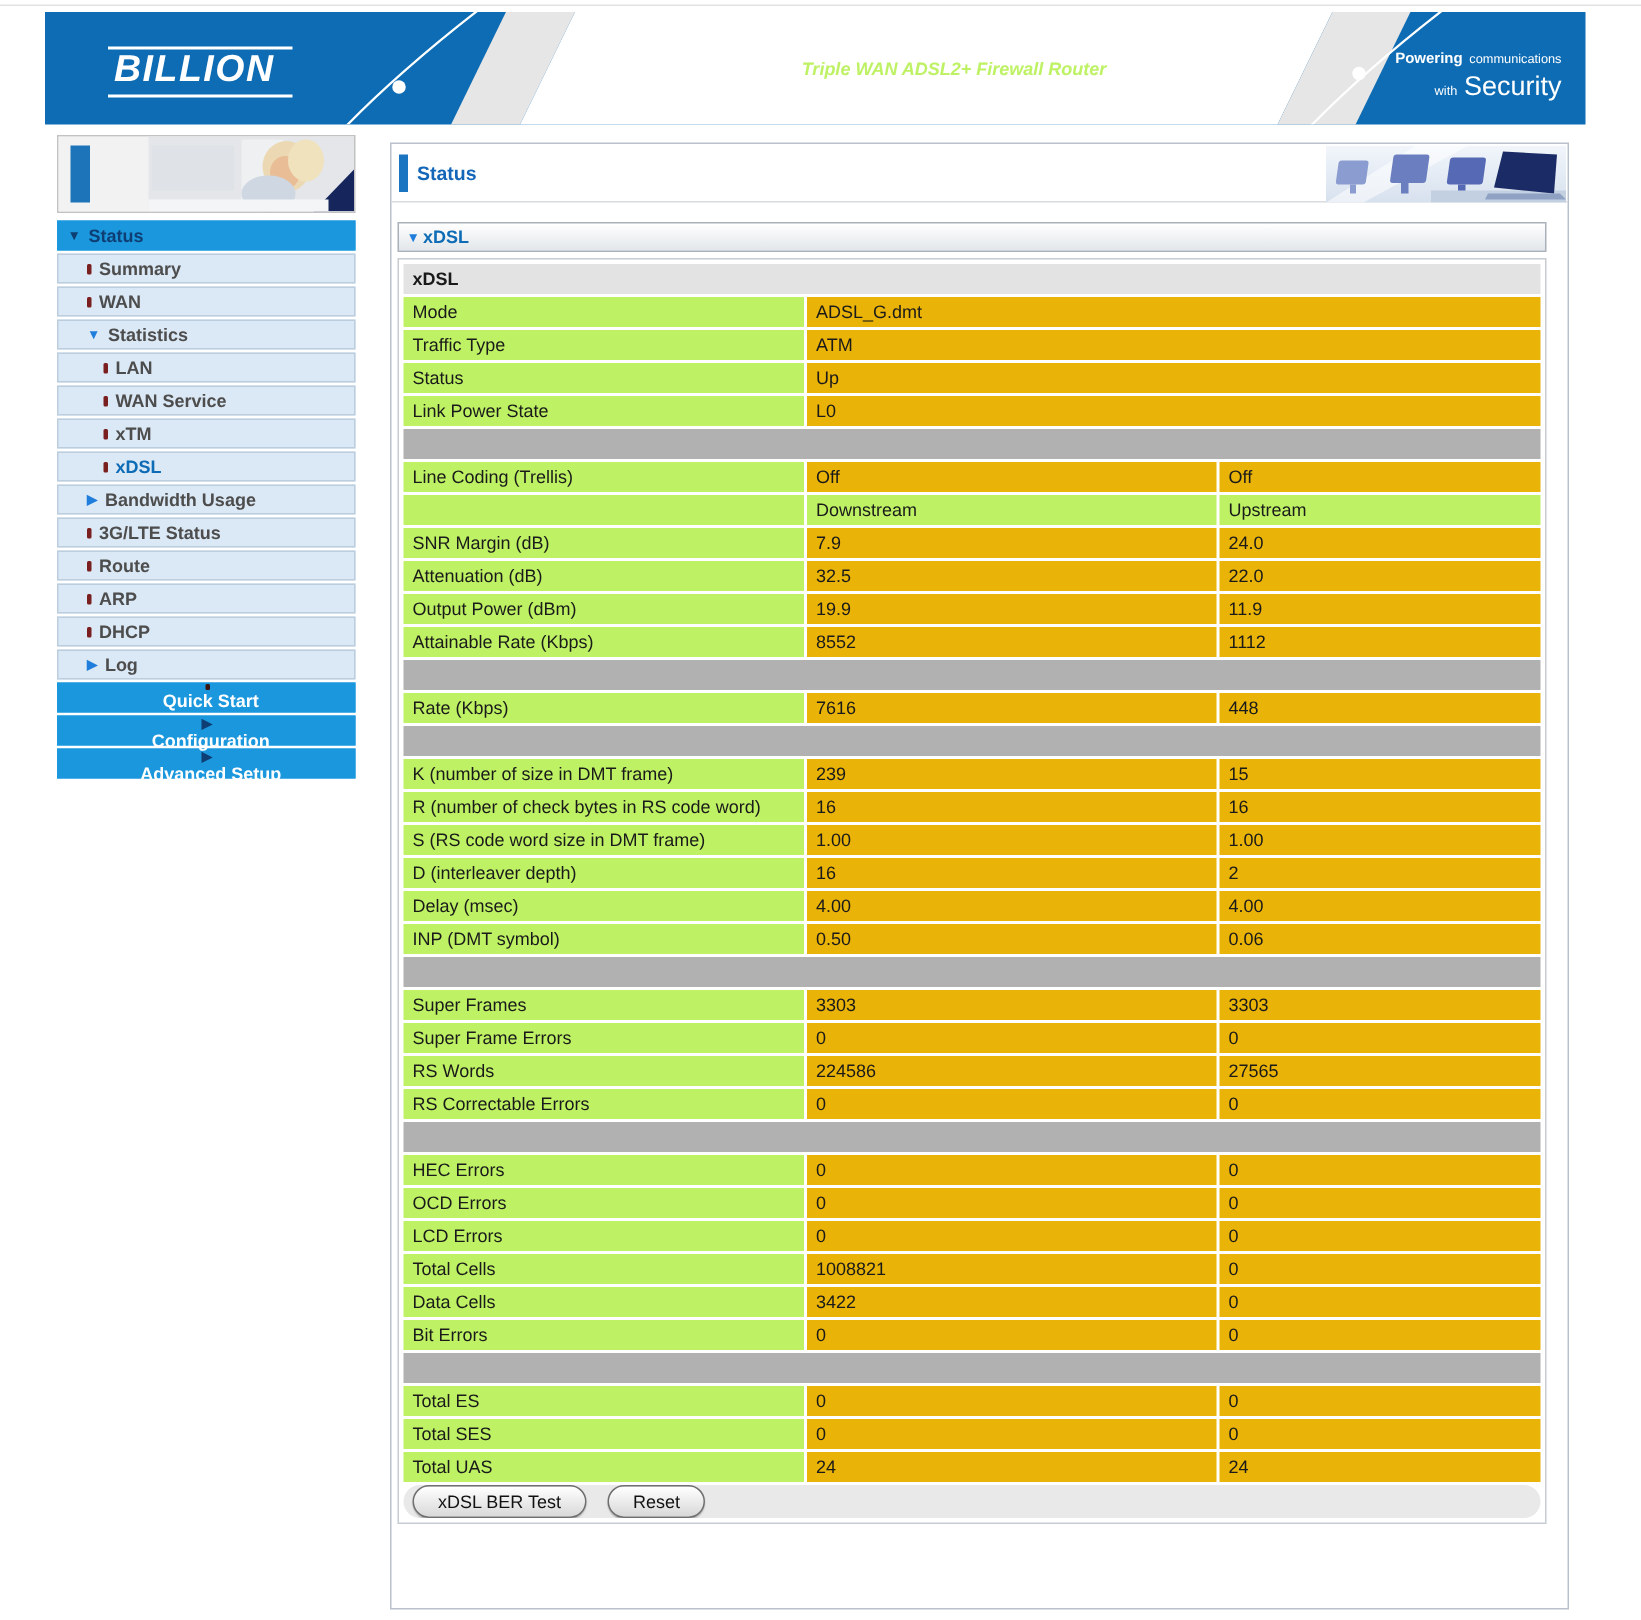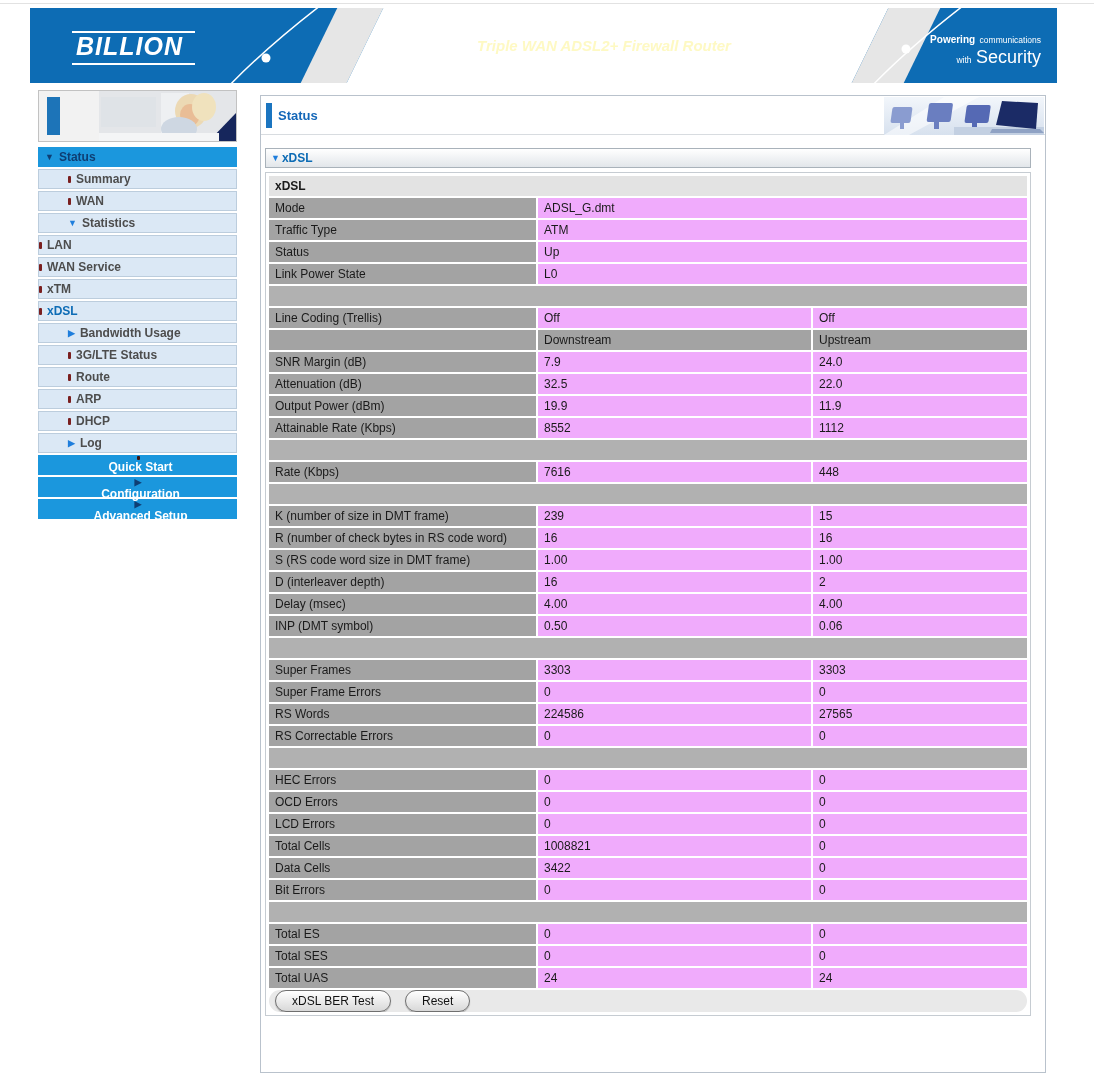--- a/index.html
+++ b/index.html
@@ -16,36 +16,36 @@
   .white-center { left:335px; width:505px; background:#ffffff; }
   .gray-left  { left:289px; width:46px; background:#e6e6e6; }
   .gray-right { left:840px; width:52px; background:#e6e6e6; }
   .arcs { position:absolute; left:0; top:0; }
   .logo {
     position:absolute; left:42px; top:23px; color:#fff; font-style:italic; font-weight:bold;
     font-size:25px; letter-spacing:1px; border-top:2px solid #fff; border-bottom:2px solid #fff;
     padding:0 12px 2px 4px; line-height:1.1;
   }
   .banner-title {
-    position:absolute; left:344px; width:460px; height:100%; display:flex; align-items:center;
-    justify-content:center; font-size:15px; font-weight:bold; font-style:italic; color:#fef9c3;
+    position:absolute; left:376px; width:460px; height:100%; display:flex; align-items:center;
+    justify-content:center; font-size:12px; font-weight:bold; font-style:italic; color:#bef264;
   }
   .tagline { position:absolute; right:16px; top:20px; text-align:right; color:#fff; line-height:1.2; }
   .tagline .big { font-weight:bold; font-size:10px; }
   .tagline .sm  { font-size:8.5px; }
   .tagline .sec { font-size:18px; }
 
   
   .sidebar { position:absolute; left:38px; top:90px; width:199px; }
   .photo { height:52px; border:1px solid #c2c2c2; position:relative; margin-bottom:5px; background:#fff; overflow:hidden; }
   .nav-item {
     height:20px; background:#dbe8f5; border:1px solid #bccddd; margin-bottom:2px;
     font-size:12px; font-weight:bold; color:#4d4d4d; display:flex; align-items:center; cursor:pointer;
   }
-  .lvl0 { padding-left:6px; } .lvl1 { padding-left:29px; } .lvl2 { }
+  .lvl0 { padding-left:6px; } .lvl1 { padding-left:19px; } .lvl2 { padding-left:30px; }
   .top-active { background:#1b97dd; border-color:#1b97dd; color:#0e3e73; }
   .top-blue   { background:#1b97dd; border-color:#1b97dd; color:#ffffff;flex-direction:column; }
   .active-link .lbl { color:#0d6cb5; }
   .marker { margin-right:5px; display:inline-block; }
   .marker.down, .marker.right { font-size:9px; color:#1f7edc; line-height:1; }
   .top-active .marker.down { color:#0e3e73; }
   .top-blue  .marker.right { color:#0e3e73; }
   .marker.dot { width:3px; height:7px; background:#7a1f1f; border-radius:1px; }
   .top-blue .marker.dot { background:#3c1410; }
 
@@ -59,22 +59,22 @@
   .xdsl-bar {
     margin:13px 14px 4px 4px; height:20px; line-height:18px; border:1px solid #a9b2ba;
     background:linear-gradient(#ffffff,#e2e6ea); padding-left:5px;
     font-size:12px; font-weight:bold; color:#0d6cb5; cursor:pointer;
   }
   .xdsl-bar .tri { font-size:9px; color:#1f7edc; margin-right:2px; position:relative; top:-1px; }
 
   .table-wrap { margin:0 14px 0 4px; border:1px solid #c6ccd2; background:#fff; padding:1px; }
   table.stats { width:100%; border-collapse:separate; border-spacing:2px; font-size:12px; table-layout:fixed; }
   table.stats td { height:20px; padding:0 0 0 6px; color:#1a1a1a; overflow:hidden; white-space:nowrap; }
-  td.lbl, td.hdrcell { background:#a3a3a3; }
-  td.val { background:#f0abfc; }
+  td.lbl, td.hdrcell { background:#bef264; }
+  td.val { background:#eab308; }
   td.sub { background:#e3e3e3; font-weight:bold; }
   td.spacer { background:#b1b1b1; height:13px; }
   td.btnrow { background:#e9e9e9; height:34px; padding:4px 0 4px 8px;border-radius:11px; }
   button.pill {
     border:1px solid #6f6f6f; border-radius:11px; background:linear-gradient(#ffffff,#d8d8d8);
     font-size:12px; padding:3px 16px; margin-right:14px; font-family:inherit; cursor:pointer;
     box-shadow:0 1px 1px rgba(0,0,0,0.25); color:#111;
   }
 </style>
 </head>

